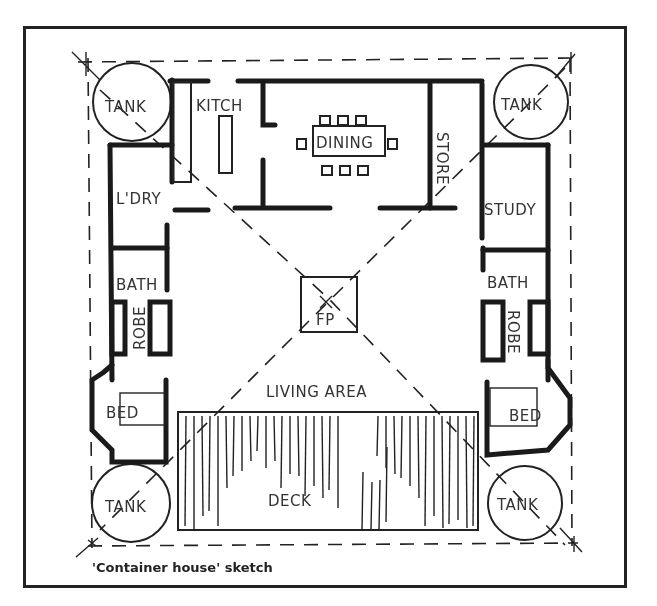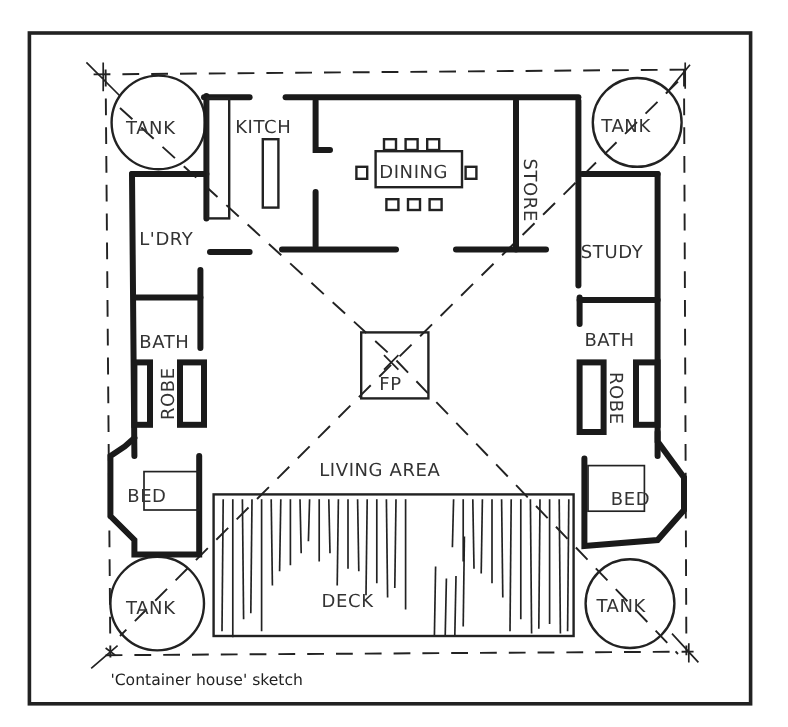--- a/index.html
+++ b/index.html
@@ -5,21 +5,21 @@
   html, body { margin: 0; padding: 0; background: #ffffff; }
   body { width: 657px; height: 606px; position: relative; overflow: hidden; }
   #frame {
     position: absolute; left: 23px; top: 26px; width: 604px; height: 562px;
     border: 3px solid #222222; box-sizing: border-box; background: #fff;
   }
   svg#plan { position: absolute; left: 0; top: 0; }
   .lbl { font-family: "DejaVu Sans", sans-serif; font-size: 15px; fill: #333; letter-spacing: 0.5px; }
   .caption {
     position: absolute; left: 92px; top: 560px;
-    font-family: "DejaVu Sans", sans-serif; font-size: 13px; font-weight: normal; color: #222;
+    font-family: "DejaVu Sans", sans-serif; font-size: 13px; font-weight: bold; color: #222;
   }
   .wall { stroke: #1a1a1a; stroke-width: 5; fill: none; stroke-linecap: round; }
   .thin { stroke: #222; stroke-width: 2; fill: none; }
   .hair { stroke: #222; stroke-width: 1.4; fill: none; }
   .dash { stroke: #222; stroke-width: 1.6; fill: none; stroke-dasharray: 14 10; }
 </style>
 </head>
 <body>
 
 <div id="frame"></div>

